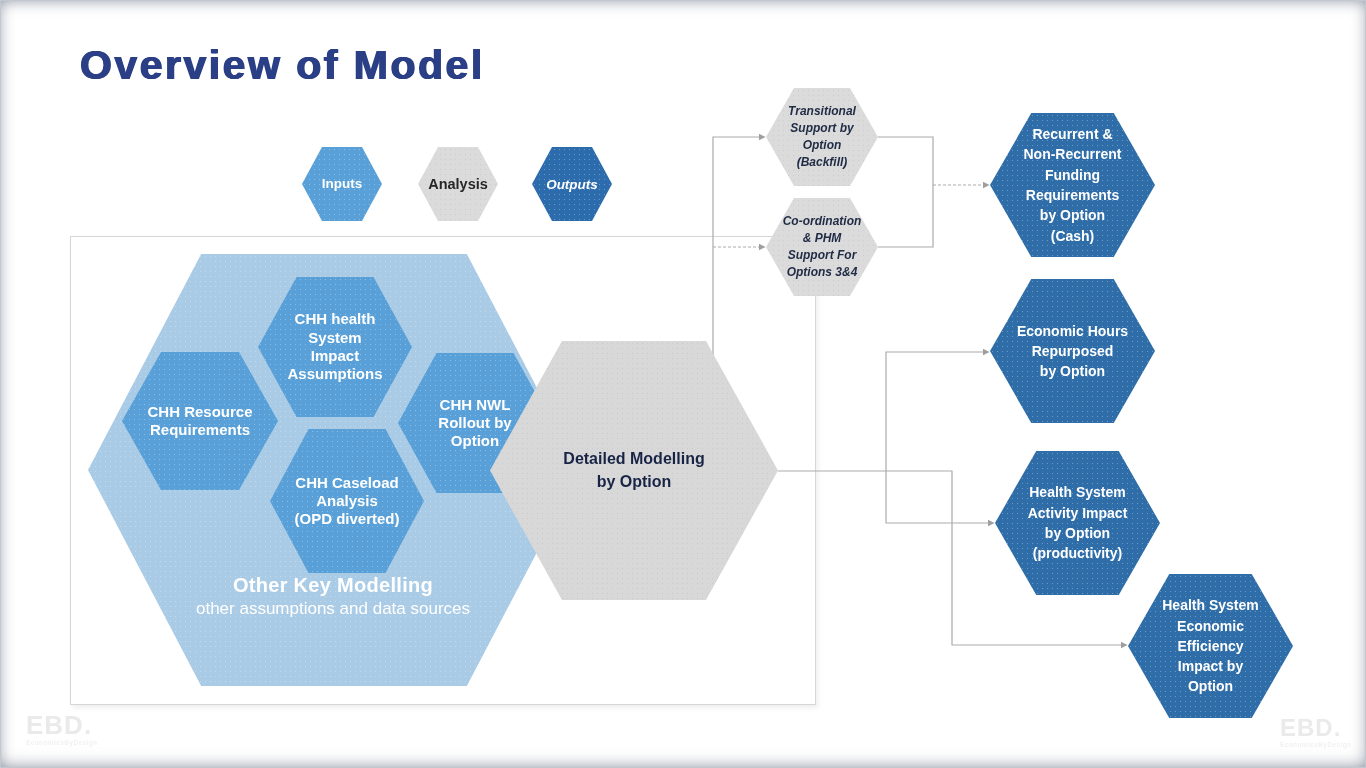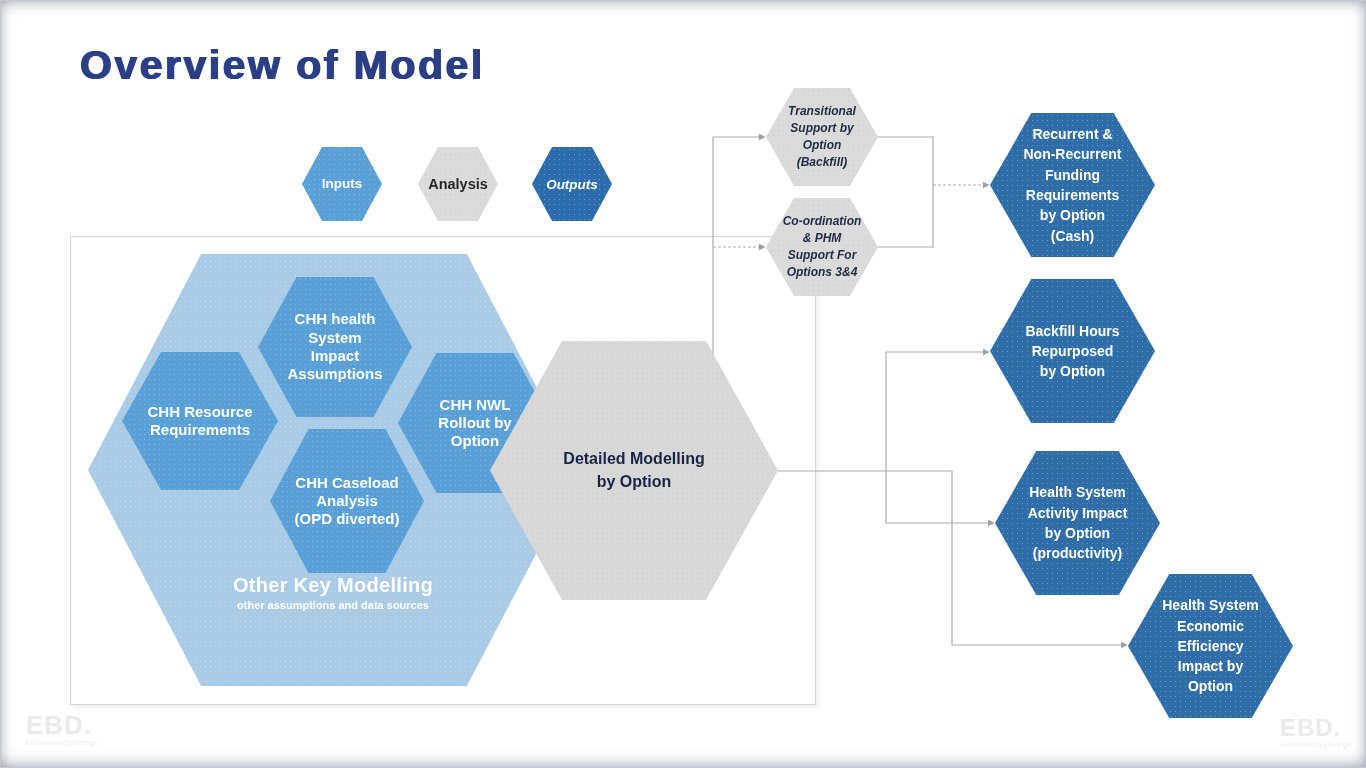--- a/index.html
+++ b/index.html
@@ -38,21 +38,21 @@
   .small-gray-label{font-weight:700;font-style:italic;font-size:12px;line-height:1.42;color:#1f2a44;}
   .boundary-rect{
     position:absolute;left:70px;top:236px;width:744px;height:467px;
     border:1px solid #d6d6d6;background:transparent;
     box-shadow:2px 3px 5px rgba(0,0,0,.07);
   }
   .okp{
     position:absolute;left:103px;top:574px;width:460px;text-align:center;color:#ffffff;z-index:5;
   }
   .okp-title{font-size:20px;font-weight:700;letter-spacing:.3px;}
-  .okp-sub{font-size:11px;font-weight:700;margin-top:2px;}
+  .okp-sub{font-size:17px;font-weight:400;margin-top:2px;}
   .connectors{position:absolute;left:0;top:0;z-index:2;}
   .z1{z-index:1}.z3{z-index:3}.z4{z-index:4}.z5{z-index:5}.z6{z-index:6}
   .watermark{position:absolute;color:#eaeaea;font-weight:700;letter-spacing:1px;line-height:1;z-index:7;}
   .watermark .wm-main{font-size:26px;}
   .watermark .wm-sub{font-size:6.5px;font-weight:700;letter-spacing:.4px;color:#f1f1f1;margin-top:2px;}
   .wm-right .wm-main{font-size:24px;}
 </style>
 </head>
 <body>
 
@@ -137,21 +137,21 @@
 
   <div class="hex dark-blue tex-blue z6" style="left:990px;top:113px;width:165px;height:144px;">
     <span class="hex-label">Recurrent &amp;
 Non-Recurrent
 Funding
 Requirements
 by Option
 (Cash)</span>
   </div>
   <div class="hex dark-blue tex-blue z6" style="left:990px;top:279px;width:165px;height:144px;">
-    <span class="hex-label">Backfill Hours
+    <span class="hex-label">Economic Hours
 Repurposed
 by Option</span>
   </div>
   <div class="hex dark-blue tex-blue z6" style="left:995px;top:451px;width:165px;height:144px;">
     <span class="hex-label">Health System
 Activity Impact
 by Option
 (productivity)</span>
   </div>
   <div class="hex dark-blue tex-blue z6" style="left:1128px;top:574px;width:165px;height:144px;">

